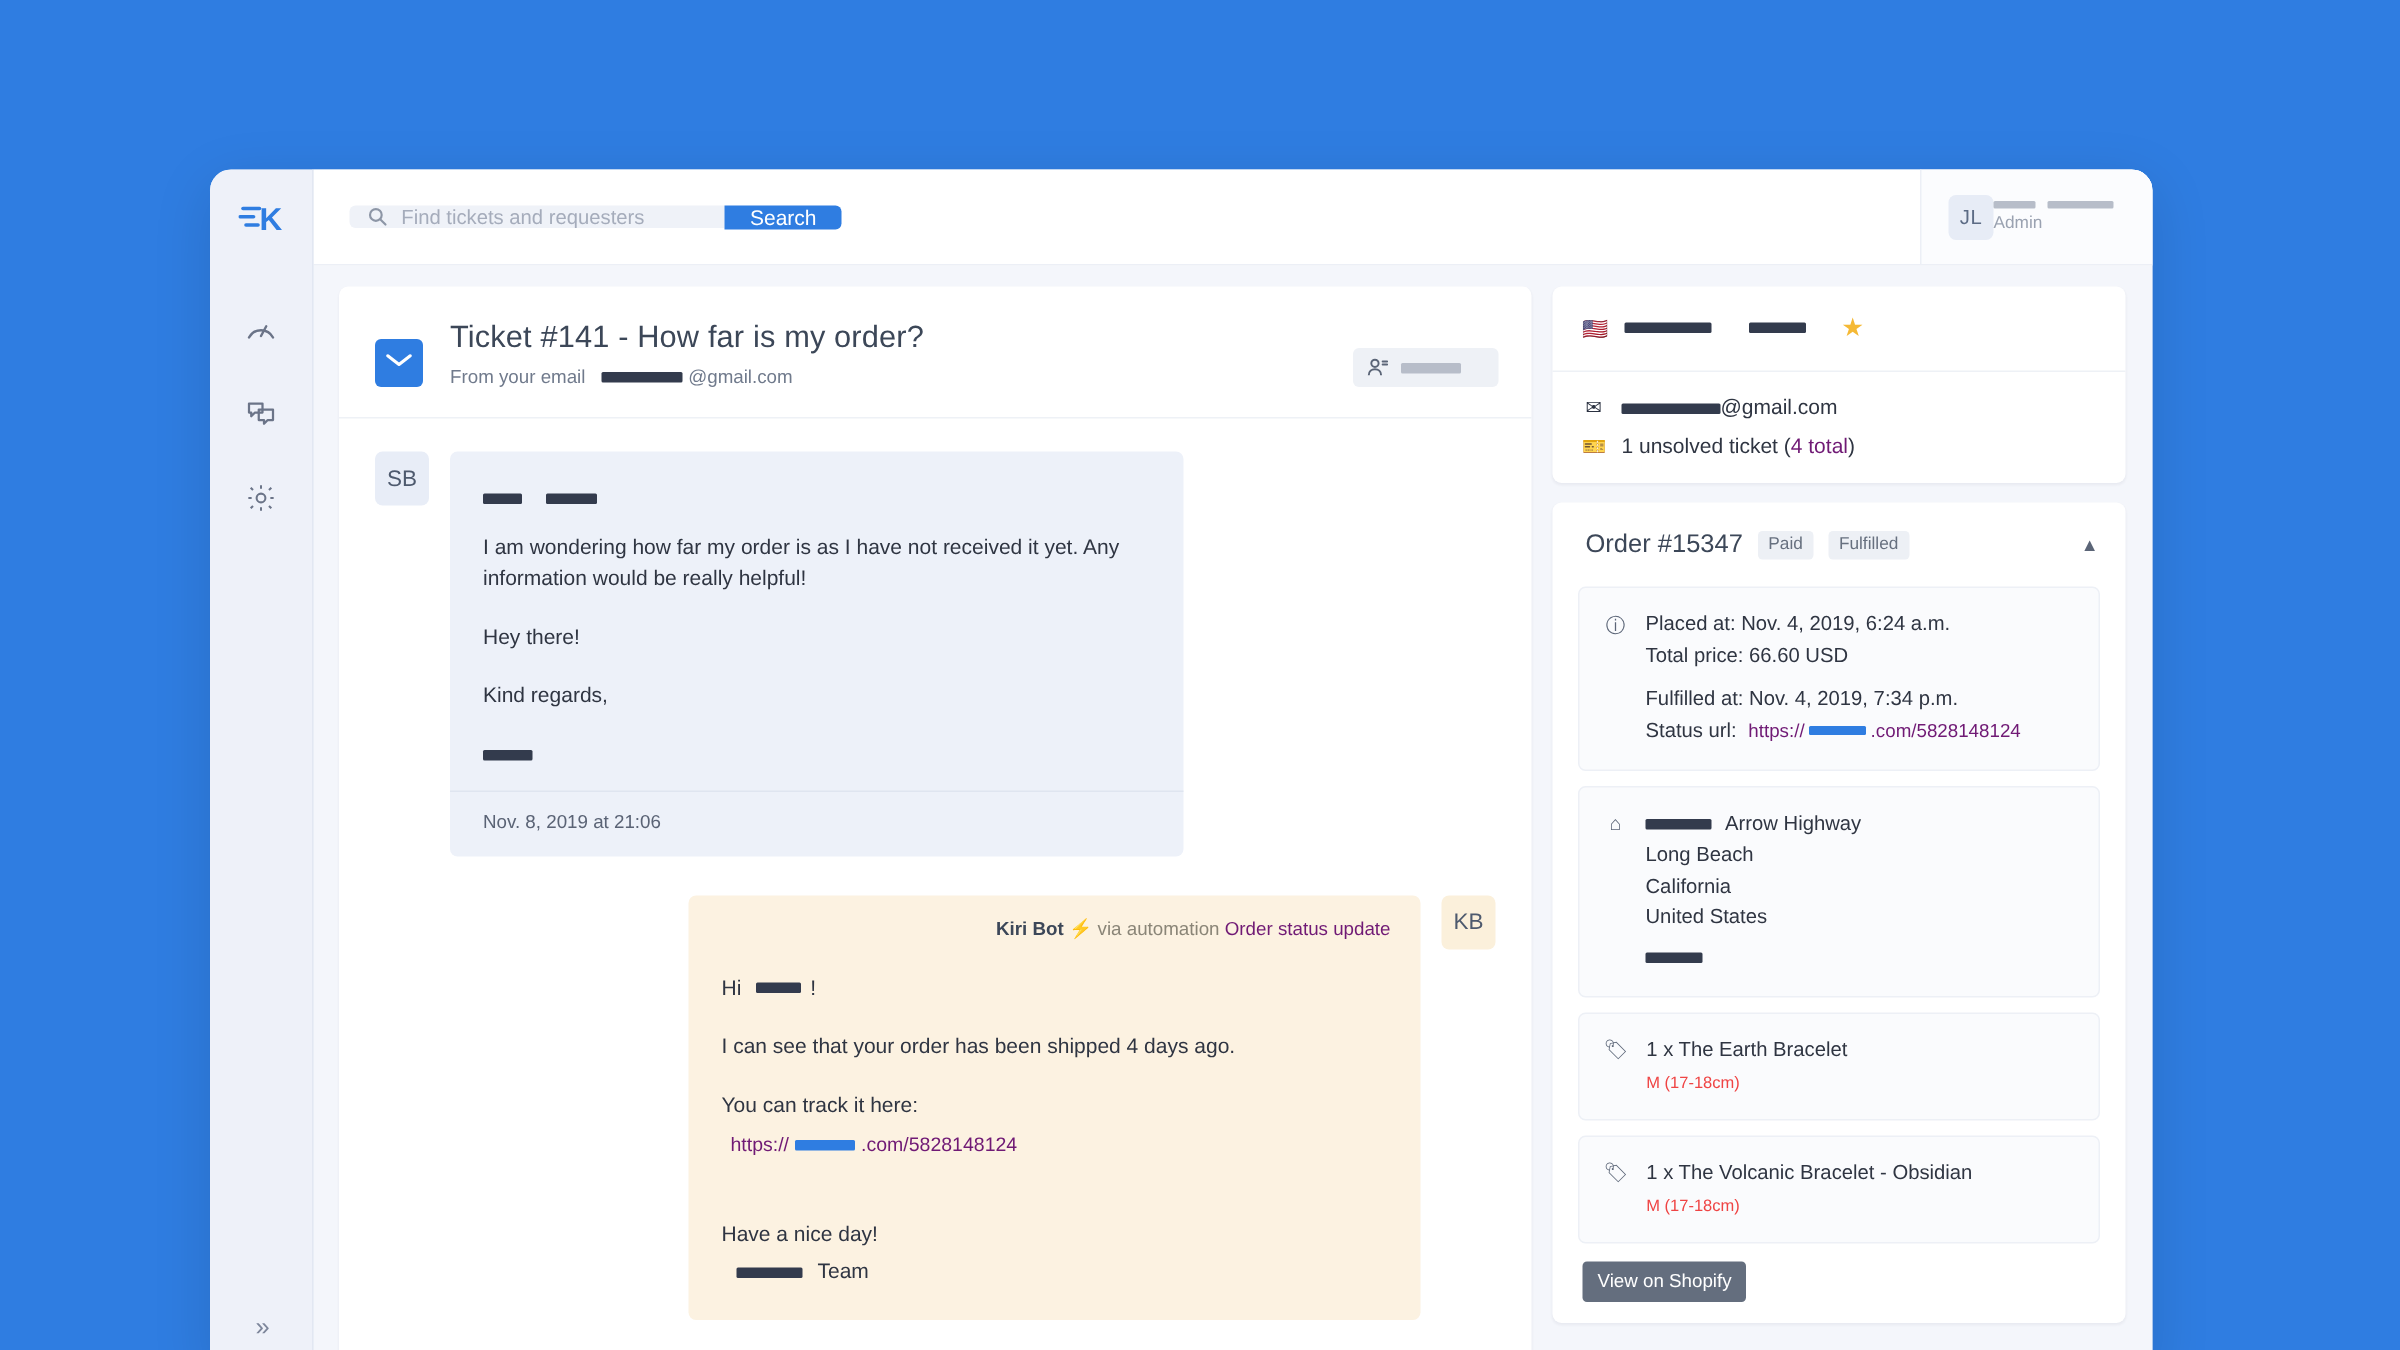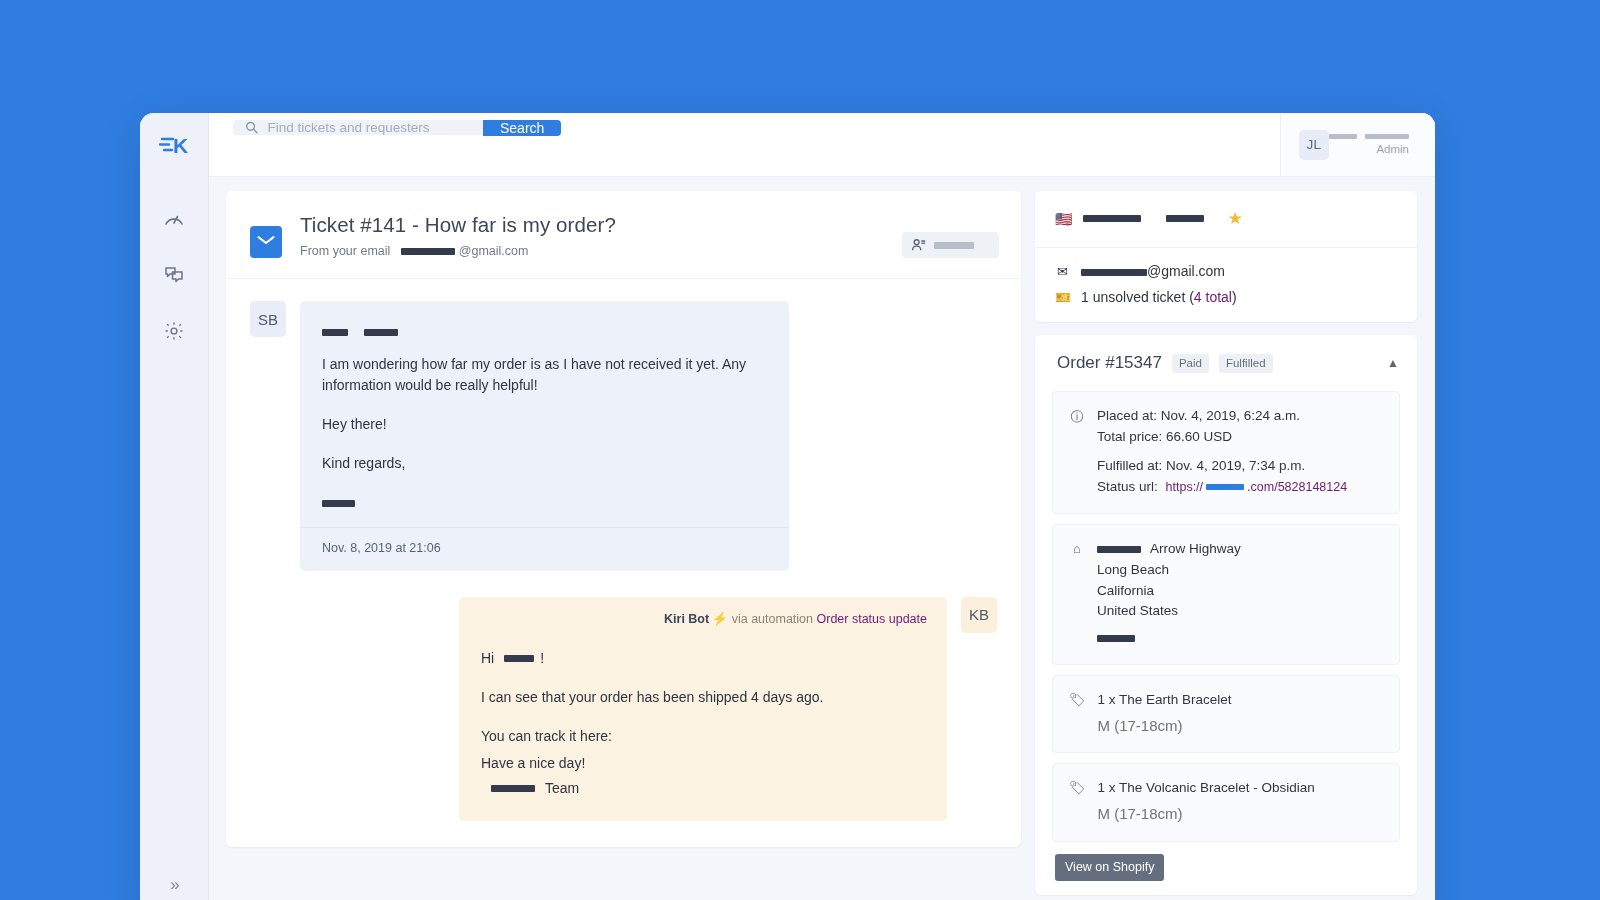--- a/index.html
+++ b/index.html
@@ -51,21 +51,21 @@
   .main-col { flex: 1; display: flex; flex-direction: column; min-width: 0; background:#f4f6fb; }
 
   
   .topbar {
     height: 64px; flex: 0 0 64px;
     background: #ffffff;
     display: flex; align-items: center;
     padding: 0 0 0 24px;
     border-bottom: 1px solid #eceff6;
   }
-  .search-wrap { display: flex; align-items: flex-start; height: 50px; }
+  .search-wrap { display: flex; align-items: center; height: 50px; }
   .search-box {
     width: 250px;
     background: #eff2f8;
     border-radius: 4px 0 0 4px;
     display: flex; align-items: center;
     padding: 0 10px 0 12px;
     gap: 9px;
   }
   .search-box input {
     border: 0; outline: 0; background: transparent;
@@ -88,21 +88,21 @@
     background: #fbfcfe;
     cursor: pointer;
     min-width: 155px;
   }
   .avatar-sq {
     width: 30px; height: 30px; border-radius: 5px;
     background: #e7ecf6; color: #5c6b85;
     display: flex; align-items: center; justify-content: center;
     font-size: 13.5px; letter-spacing: .4px;
   }
-  .user-meta { display: flex; flex-direction: column; gap: 4px; text-align: right; }
+  .user-meta { display: flex; flex-direction: column; gap: 4px; }
   .user-name-row { display: flex; gap: 8px; }
   .user-role { font-size: 11.5px; color: #9aa2b1; }
 
   
   .redact { display: inline-block; background: #333b4d; vertical-align: middle; border-radius: 1px; }
   .redact-grey { display: inline-block; background: #b7bdc9; vertical-align: middle; border-radius: 1px; }
   .redact-blue { display: inline-block; background: #2f7de1; vertical-align: middle; border-radius: 1px; }
 
   
   .content {
@@ -199,21 +199,21 @@
 
   .order-body { padding: 0 17px 14px 17px; display: flex; flex-direction: column; gap: 10px; }
   .sub-card {
     background: #fafbfd; border: 1px solid #edf0f6;
     border-radius: 5px; padding: 14px 16px 15px 16px;
     display: flex; gap: 12px; align-items: flex-start;
   }
   .sub-icon { color: #5b6577; font-size: 13px; margin-top: 2px; flex: 0 0 16px; text-align: center; }
   .sub-txt { font-size: 13.5px; color: #2f3542; line-height: 1.55; }
   .sub-txt .gap { display: block; height: 8px; }
-  .item-sub { font-size: 15px; color: #737373; margin-top: 3px; }
+  .item-sub { font-size: 11px; color: #ef4444; margin-top: 3px; }
   .shopify-btn {
     align-self: flex-start; margin: 2px 13px 0 3px;
     background: #646e7e; color: #fff;
     font-size: 12.5px; padding: 6px 10px 7px 10px;
     border-radius: 3px; border: 0; cursor: pointer;
     font-family: "Liberation Sans", sans-serif;
   }
 </style>
 </head>
 <body>
@@ -345,20 +345,23 @@
                   <span>via automation</span>
                   <span class="link">Order status update</span>
                 </div>
                 <div class="bubble-body">
                   <p>
                     <span>Hi</span>
                     <span class="redact" style="width:30px;height:7px;margin:0 6px;"></span><span>!</span>
                   </p>
                   <p>I can see that your order has been shipped 4 days ago.</p>
                   <p style="margin-bottom:6px;">You can track it here:</p>
+                  <p class="trackline" style="margin-bottom:40px;">
+                    <span class="link">https://</span><span class="redact-blue" style="width:40px;height:7px;margin:0 4px;"></span><span class="link">.com/5828148124</span>
+                  </p>
                   <p style="margin-bottom:4px;">Have a nice day!</p>
                   <p style="padding-left:10px;">
                     <span class="redact" style="width:44px;height:7px;margin-right:10px;"></span><span>Team</span>
                   </p>
                 </div>
               </div>
               <div class="av out">KB</div>
             </div>
 
           </div>

